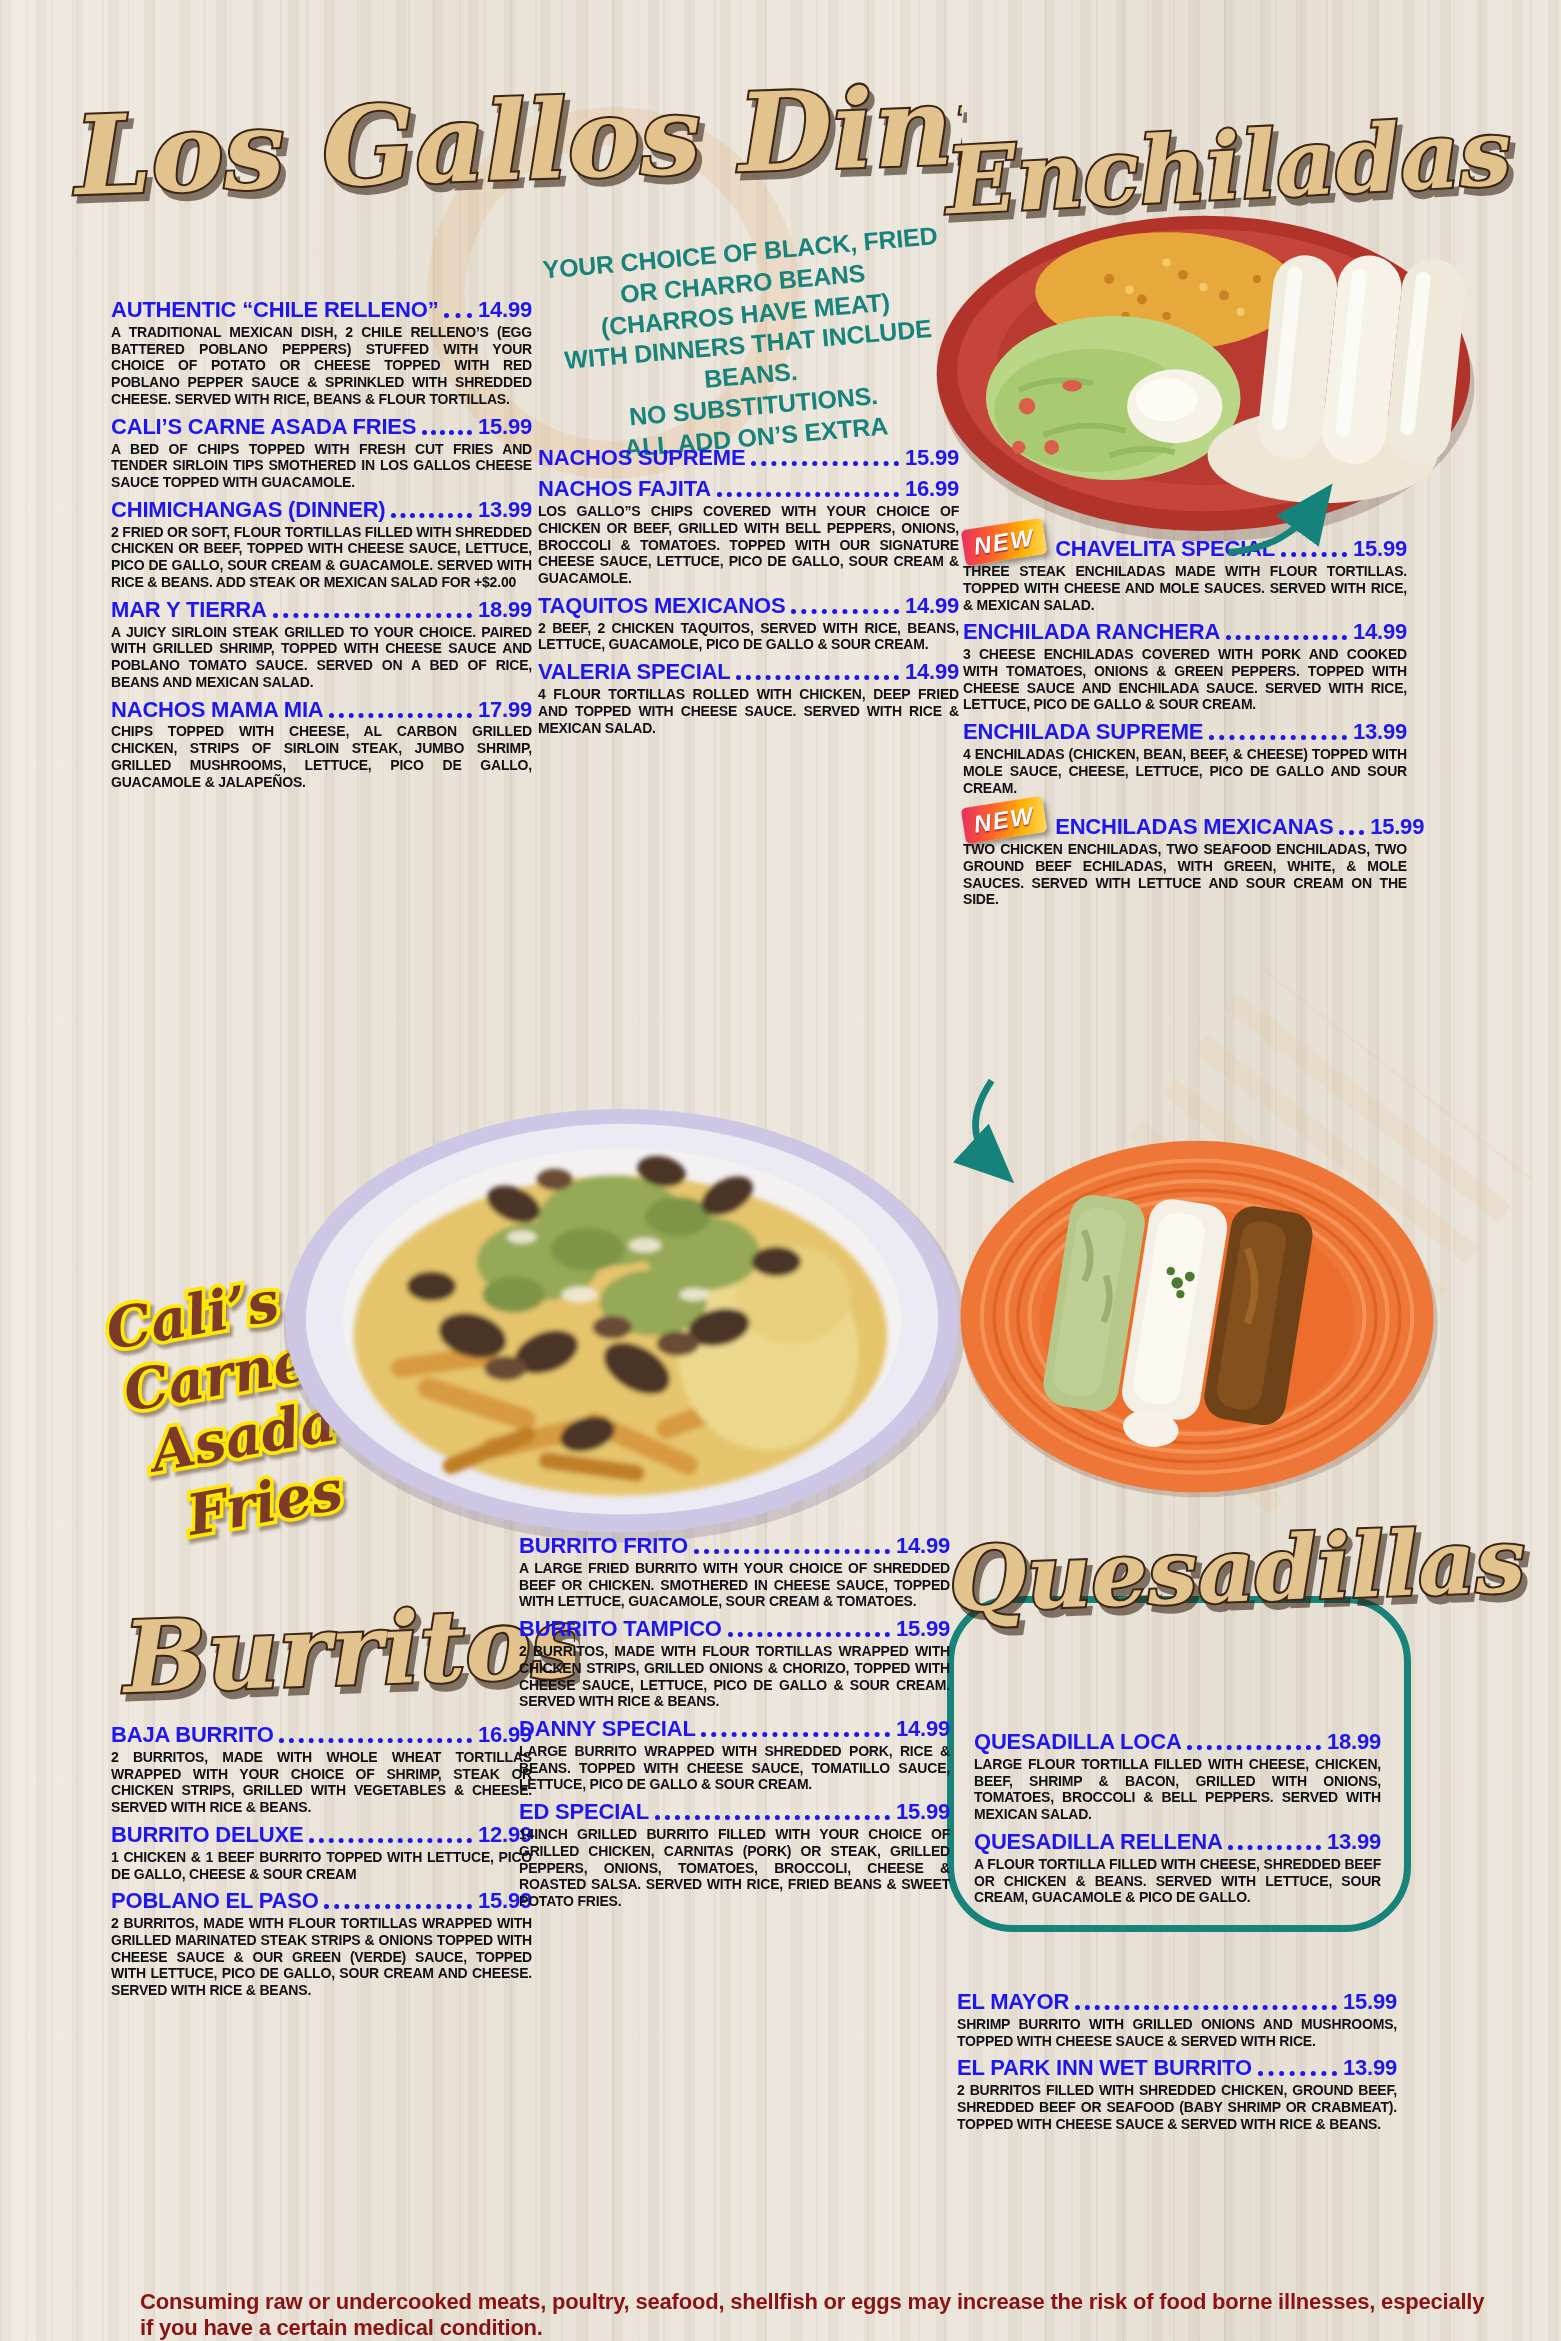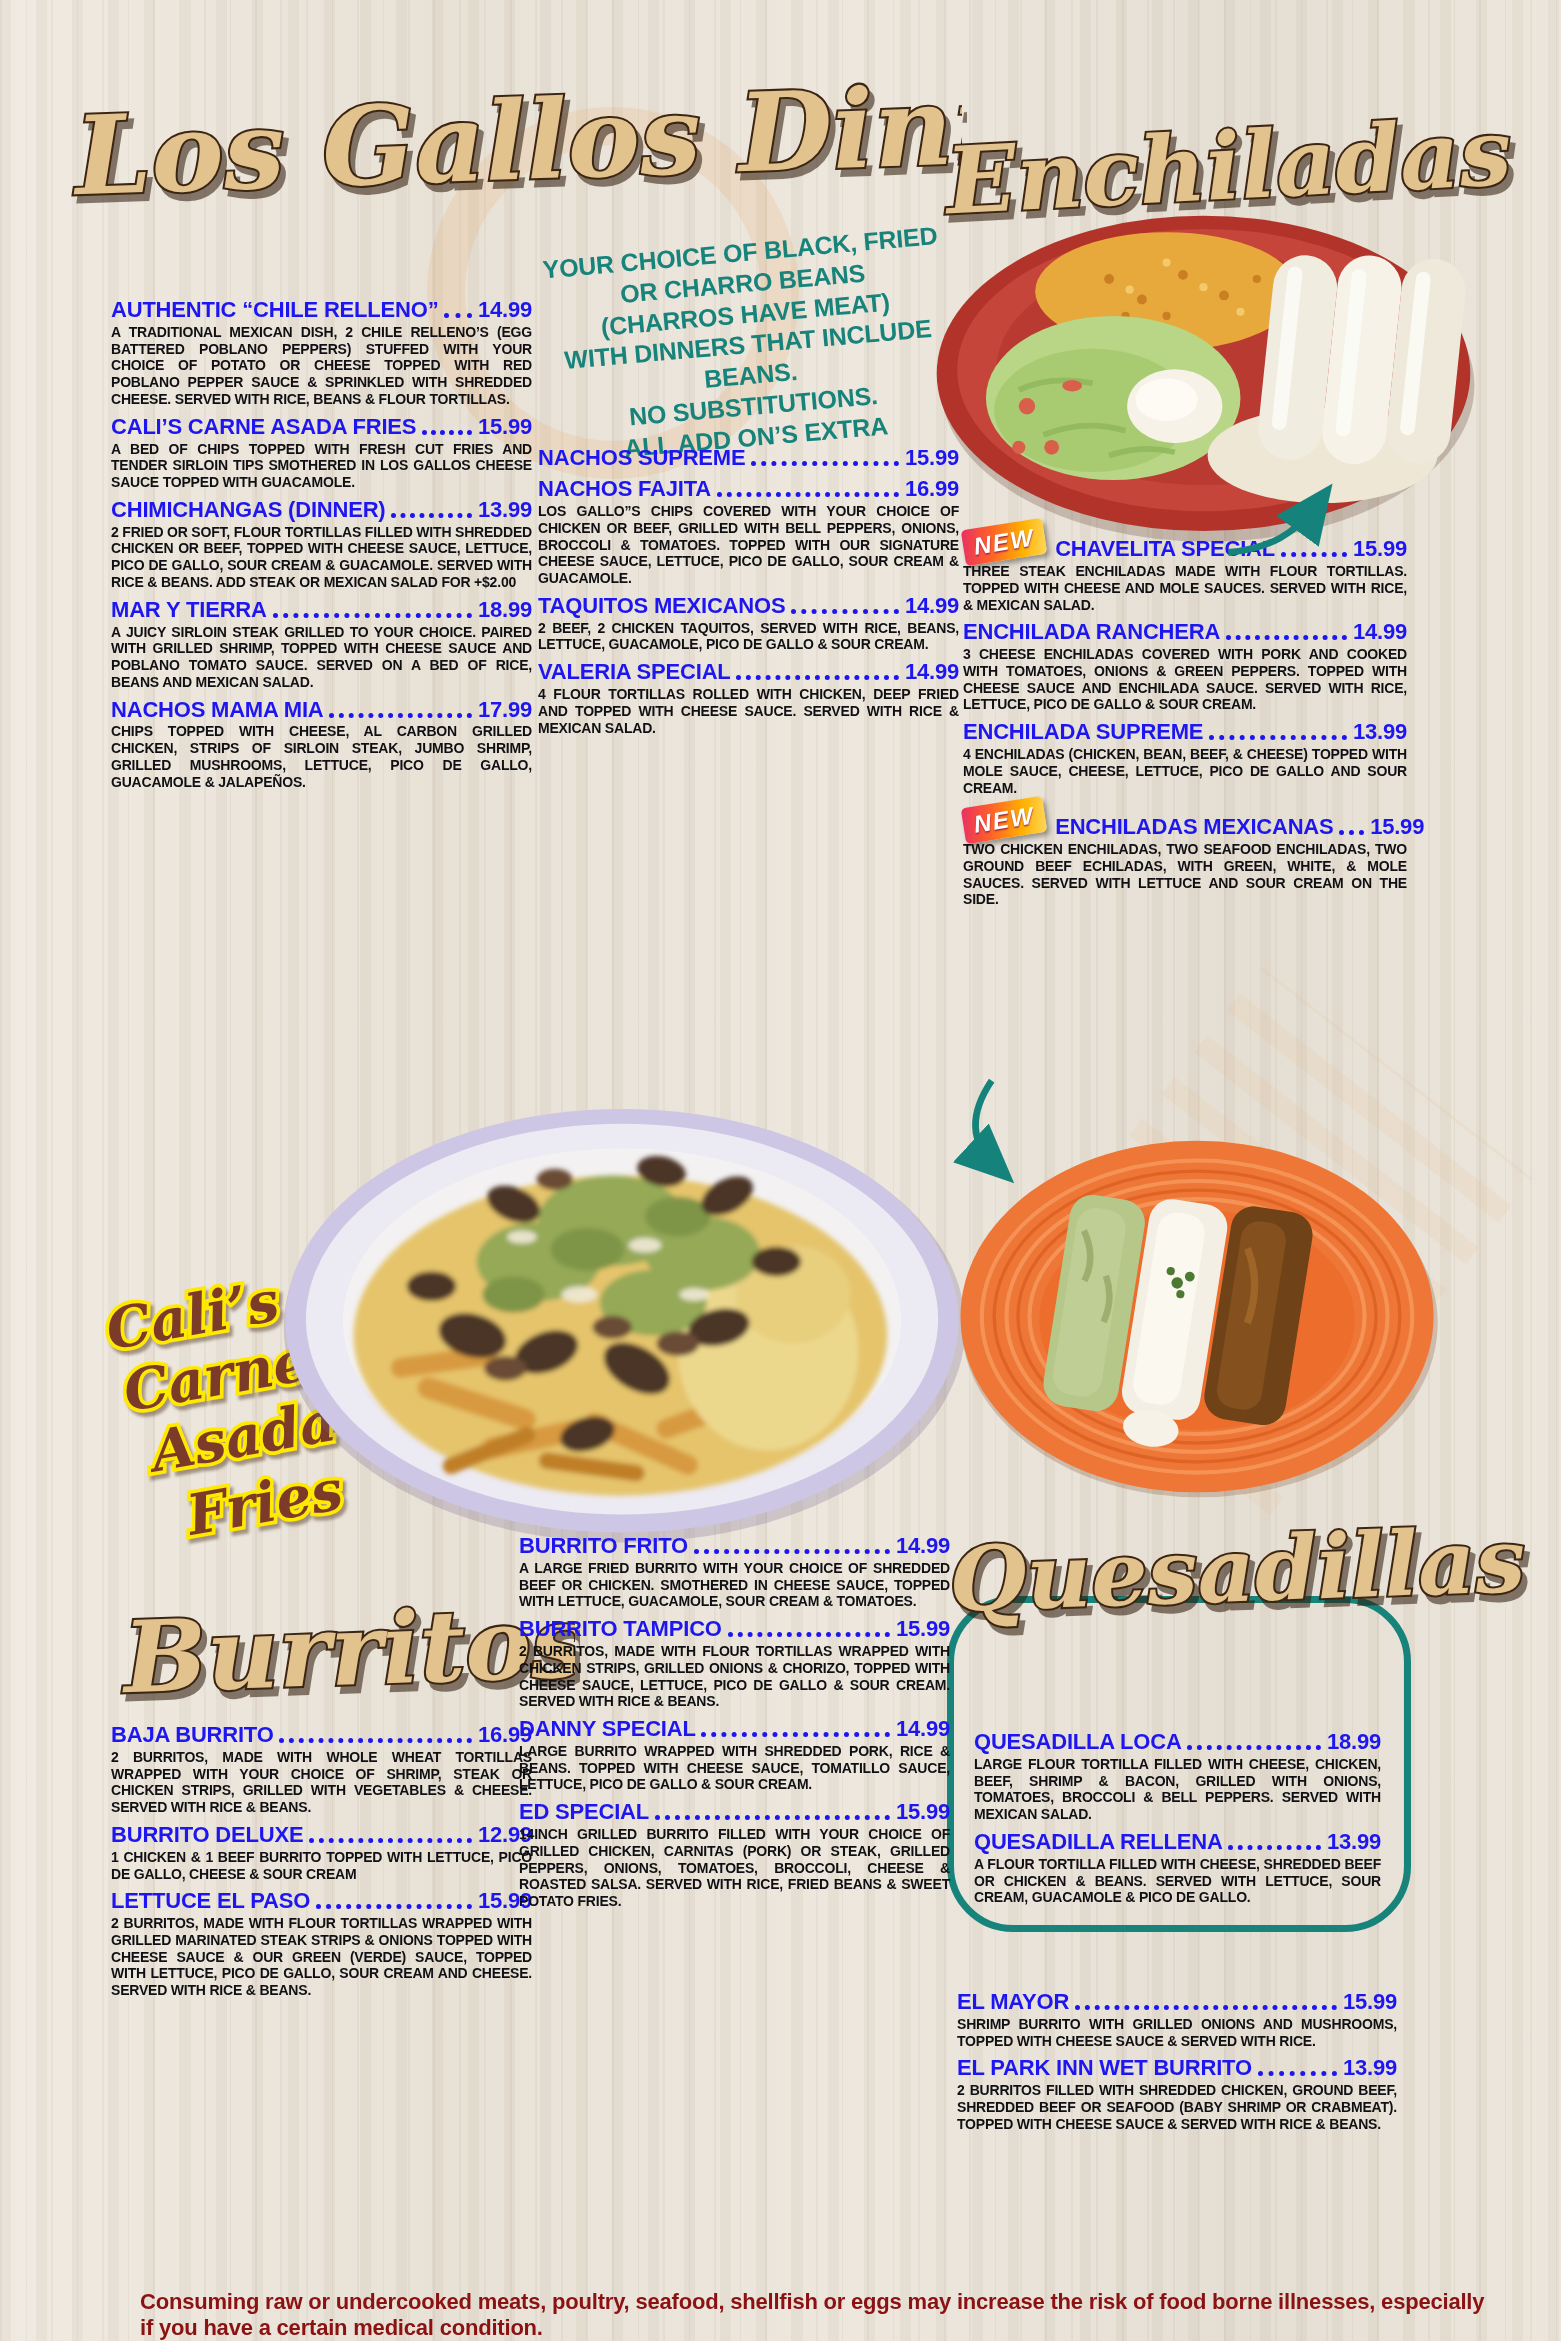--- a/index.html
+++ b/index.html
@@ -370,21 +370,21 @@
         <div class="item-title">
           <span>BURRITO DELUXE</span>
           <span class="leader"></span>
           <span class="price">12.99</span>
         </div>
         <div class="item-desc">1 CHICKEN &amp; 1 BEEF BURRITO TOPPED WITH LETTUCE, PICO DE GALLO, CHEESE &amp; SOUR CREAM</div>
       </div>
 
       <div class="item">
         <div class="item-title">
-          <span>LETTUCE EL PASO</span>
+          <span>POBLANO EL PASO</span>
           <span class="leader"></span>
           <span class="price">15.99</span>
         </div>
         <div class="item-desc">2 BURRITOS, MADE WITH FLOUR TORTILLAS WRAPPED WITH GRILLED MARINATED STEAK STRIPS &amp; ONIONS TOPPED WITH CHEESE SAUCE &amp; OUR GREEN (VERDE) SAUCE, TOPPED WITH LETTUCE, PICO DE GALLO, SOUR CREAM AND CHEESE. SERVED WITH RICE &amp; BEANS.</div>
       </div>
     </div>
 
   <div class="col" style="left:519px;top:1533px;width:431px;">
 
       <div class="item">

